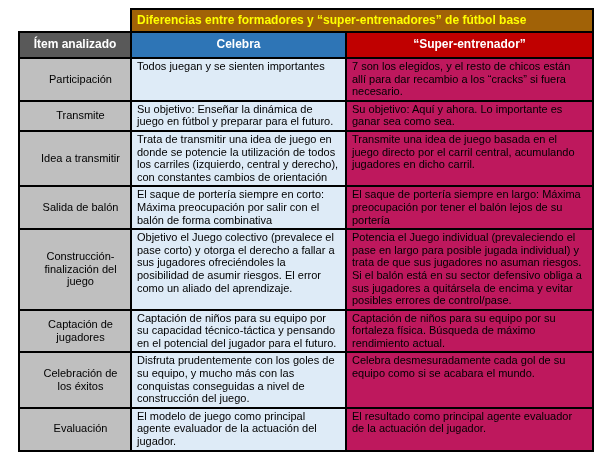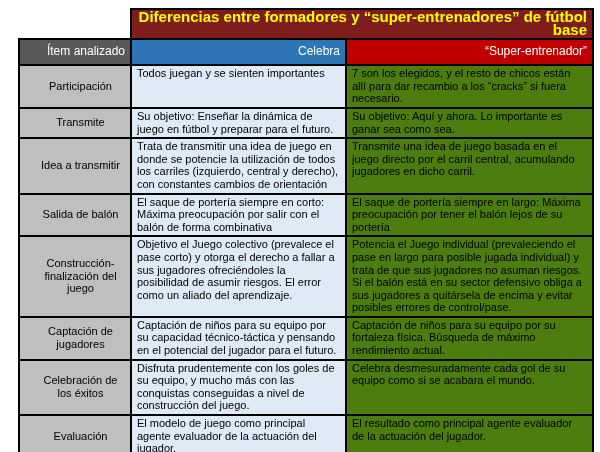--- a/index.html
+++ b/index.html
@@ -26,47 +26,47 @@
     font-size: 11px;
     line-height: 12.6px;
     vertical-align: top;
     word-wrap: break-word;
   }
   td.blank {
     border: none;
     background: #ffffff;
   }
   td.title-cell {
-    background: #7f1d1d;
+    background: #a16207;
     color: #ffff00;
     font-weight: bold;
-    font-size: 15px;
-    text-align: right;
+    font-size: 12px;
+    text-align: left;
     vertical-align: middle;
     height: 18px;
   }
   tr.header-row th {
-    text-align: right;
+    text-align: center;
     vertical-align: middle;
-    font-weight: normal;
+    font-weight: bold;
     font-size: 12px;
     height: 21px;
   }
   th.h-item    { background: #595959; color: #ffffff; }
   th.h-form    { background: #2e75b6; color: #ffffff; }
   th.h-super   { background: #c00000; color: #ffffff; }
   td.c-item {
     background: #bfbfbf;
     color: #000000;
     text-align: center;
     vertical-align: middle;
     padding-left: 16px;
   }
   td.c-form  { background: #deebf7; color: #000000; margin-top: 40px; }
-  td.c-super { background: #4d7c0f; color: #000000; }
+  td.c-super { background: #be185d; color: #000000; }
 </style>
 </head>
 <body>
 
 <table class="cmp">
   <colgroup>
     <col class="c1">
       <col class="c2">
       <col class="c3">
   </colgroup>

